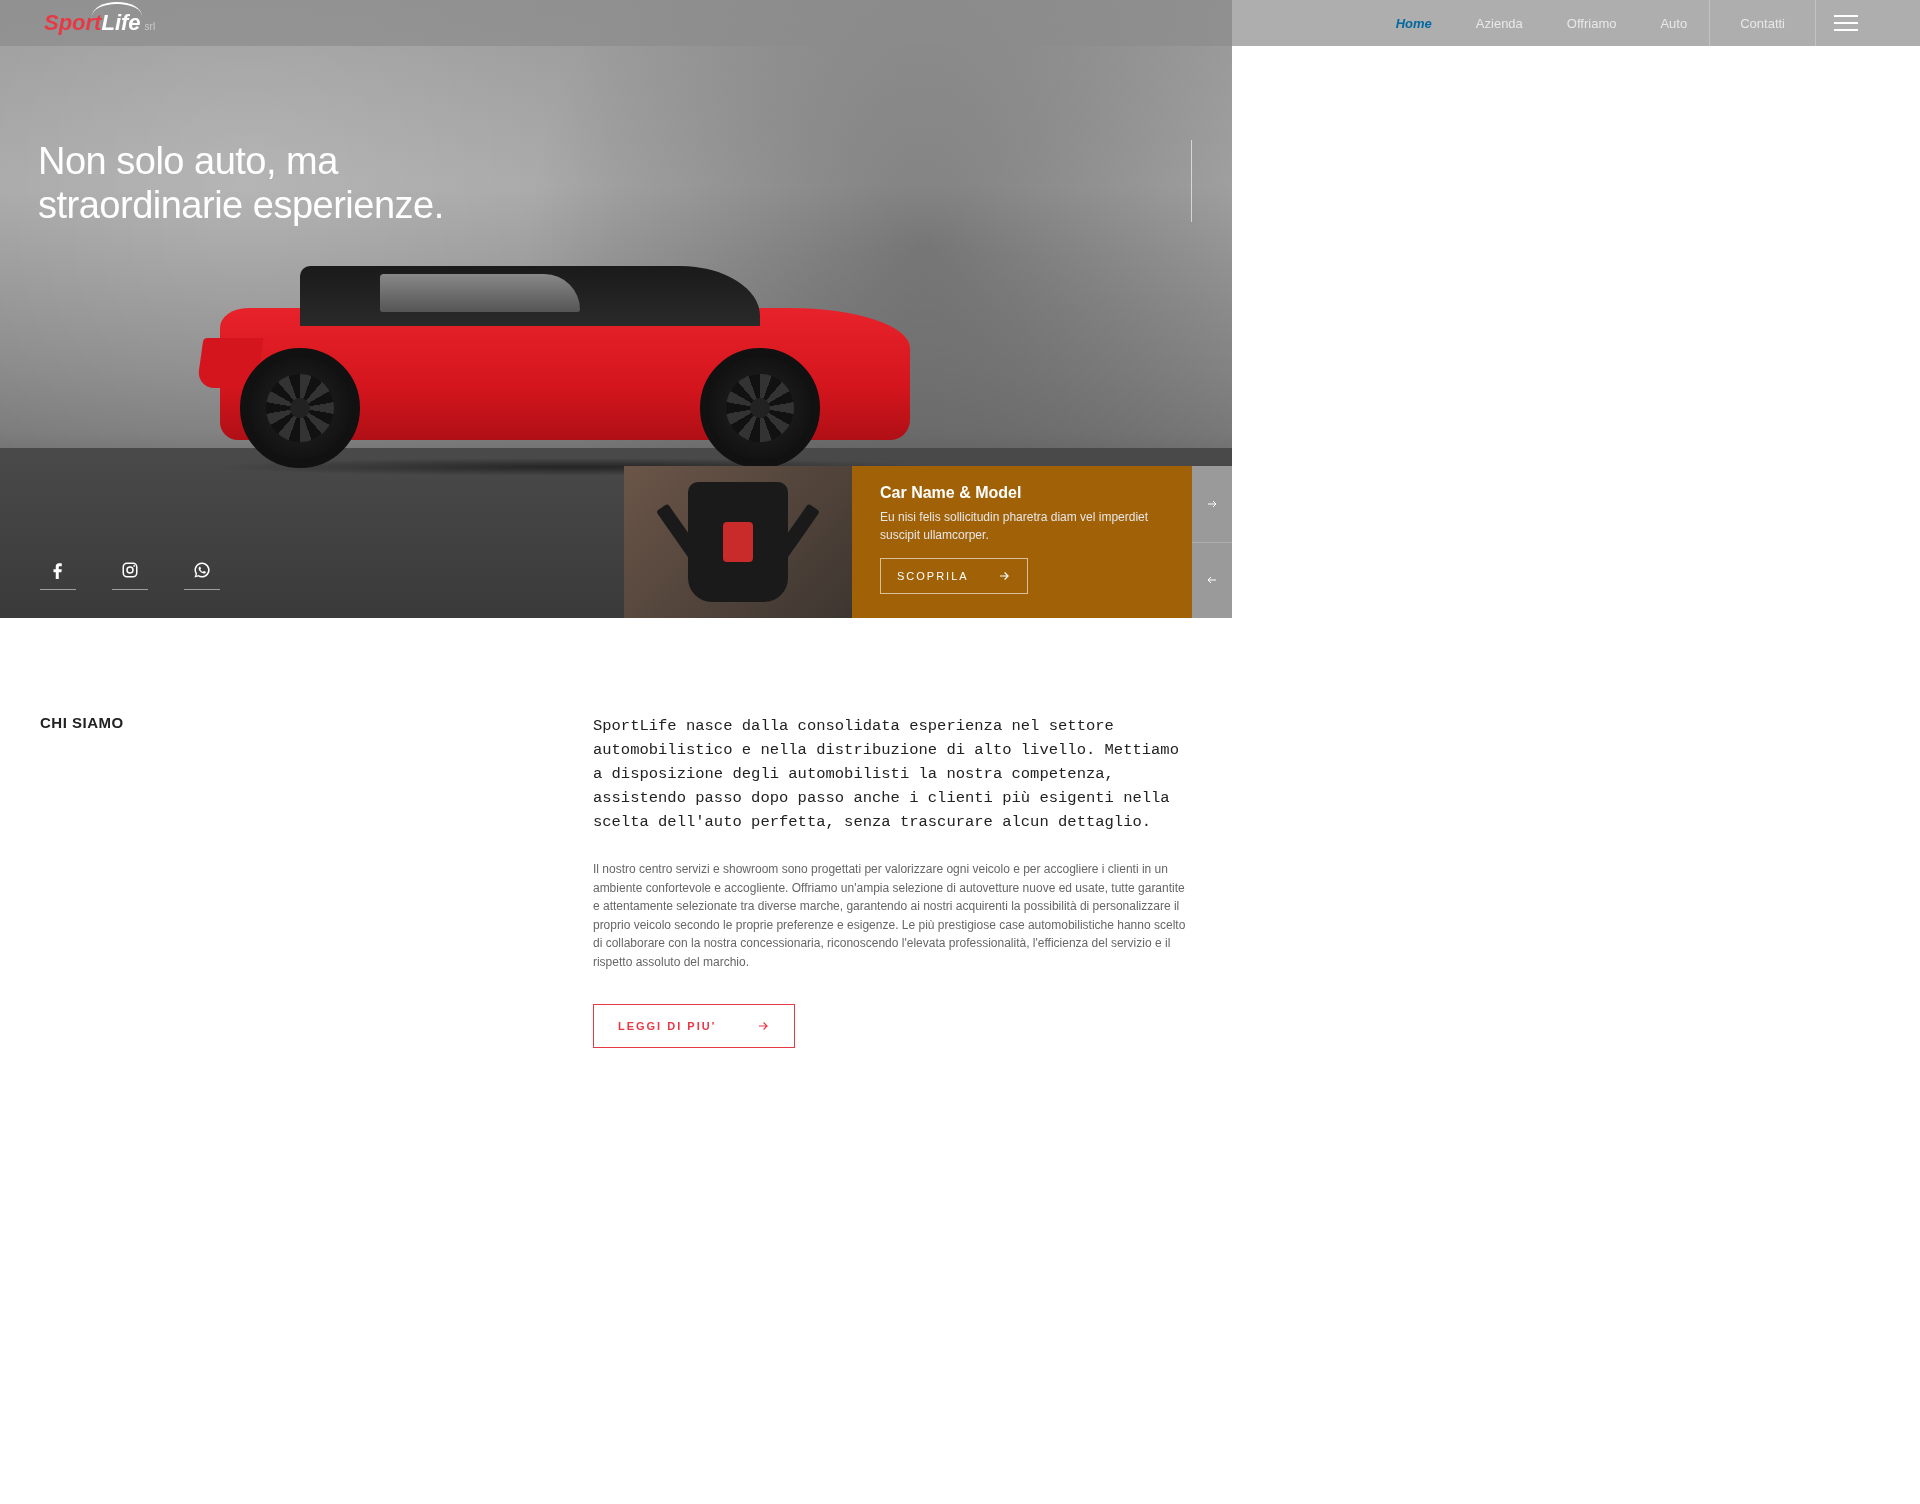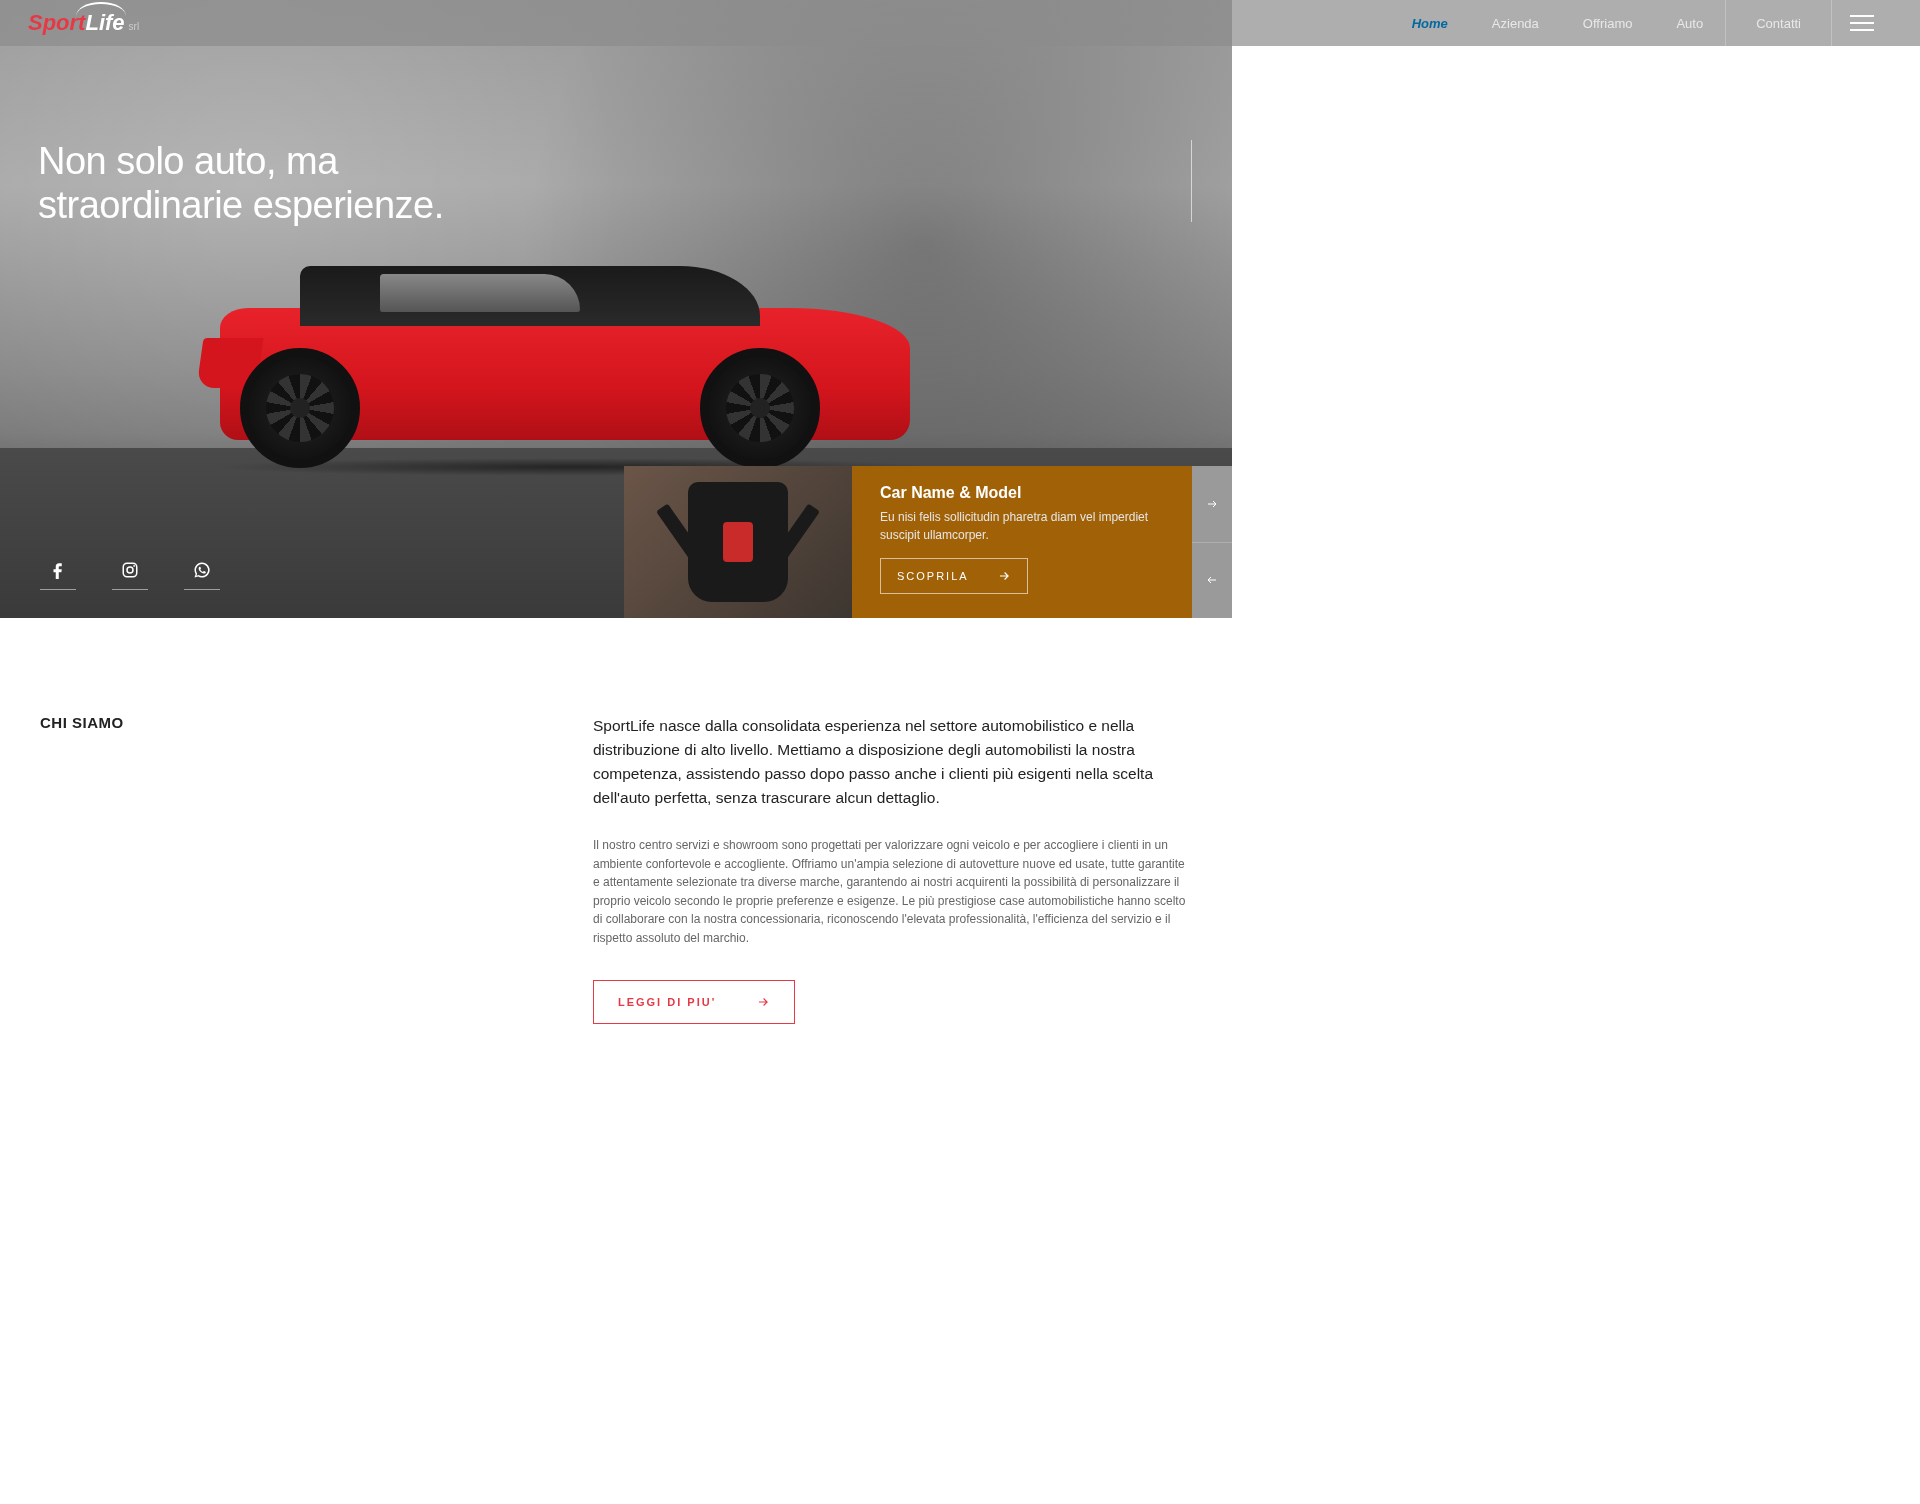--- a/index.html
+++ b/index.html
@@ -1,19 +1,19 @@
 <!DOCTYPE html>
 <html><head>
 <meta charset="utf-8">
 <style>
 * { margin: 0; padding: 0; box-sizing: border-box; }
 body { font-family: -apple-system, BlinkMacSystemFont, 'Segoe UI', Arial, sans-serif; background: #fff; width: 1232px; }
 
 
-.header { position: absolute; top: 0; left: 0; right: 0; height: 46px; background: rgba(140,140,140,0.7); display: flex; align-items: center; padding: 0 28px; z-index: 100; }
+.header { position: absolute; top: 0; left: 0; right: 0; height: 46px; background: rgba(140,140,140,0.7); display: flex; align-items: center; padding: 0 44px; z-index: 100; }
 .logo { display: flex; align-items: baseline; }
 .logo-main { font-style: italic; font-weight: bold; font-size: 22px; }
 .logo-sport { color: #e63946; }
 .logo-life { color: #fff; }
 .logo-srl { color: #ccc; font-size: 10px; margin-left: 4px; }
 .logo-swoosh { position: relative; }
 .logo-swoosh::before { content: ""; position: absolute; top: -8px; left: 48px; width: 50px; height: 12px; border-top: 2px solid #fff; border-radius: 50% 50% 0 0 / 100% 100% 0 0; }
 
 .nav { margin-left: auto; display: flex; align-items: stretch; height: 100%; }
 .nav-item { display: flex; align-items: center; padding: 0 22px; color: #e8e8e8; font-size: 13px; text-decoration: none; cursor: pointer; }
@@ -75,21 +75,21 @@
 .side-arrows { position: absolute; right: 0; bottom: 0; width: 40px; height: 152px; display:flex; flex-direction:column; z-index:21; }
 .side-arrow { flex:1; display:flex; align-items:center; justify-content:center; background: #9a9a9a; cursor:pointer; }
 .side-arrow + .side-arrow { border-top: 1px solid rgba(255,255,255,0.2); }
 .side-arrow svg { width:16px; height:12px; stroke:#fff; fill:none; stroke-width:2; }
 
 
 .about { padding: 96px 40px 60px; display:flex; }
 .about-left { width: 48%; }
 .about-heading { font-size: 15px; font-weight: 700; letter-spacing: 0.5px; color:#222; }
 .about-right { width: 52%; }
-.about-lead { font-size: 15.5px; line-height: 1.55; color:#222; margin-bottom: 26px; }
+.about-lead { font-size: 15.5px; line-height: 1.55; color:#222; margin-bottom: 26px; font-family: Liberation Mono, monospace; }
 .about-para { font-size: 12px; line-height: 1.55; color:#666; margin-bottom: 32px; }
 .about-btn { display:inline-flex; align-items:center; gap: 40px; border:1px solid #e63946; color:#e63946; padding: 14px 24px; font-size: 11px; letter-spacing: 2px; font-weight:600; cursor:pointer; }
 .about-btn svg { width:14px; height:14px; stroke:#e63946; fill:none; stroke-width:2; }
 </style>
 </head>
 <body>
 
 <header class="header">
   <div class="logo logo-swoosh">
     <span class="logo-main">

